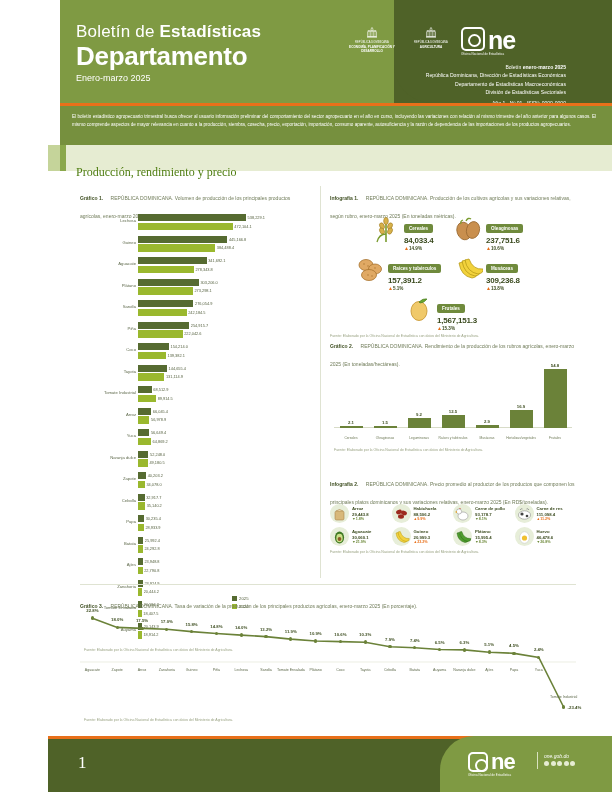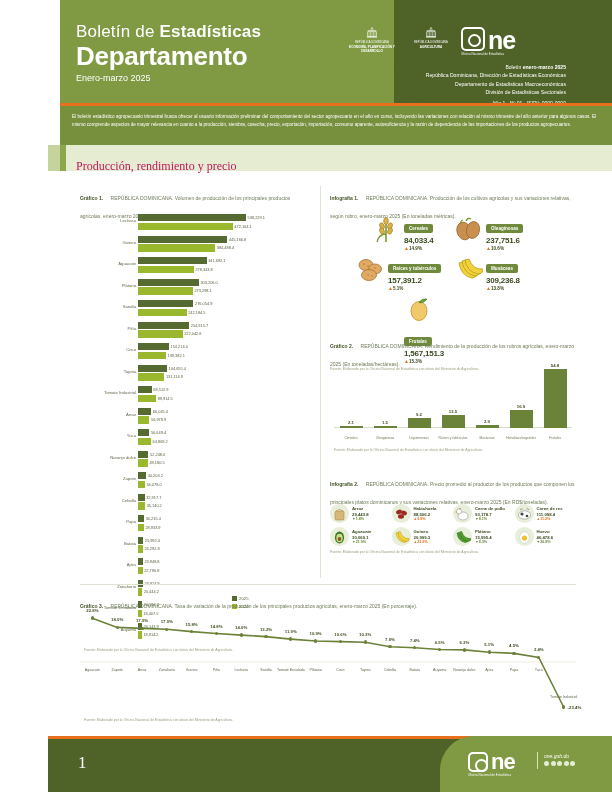--- a/index.html
+++ b/index.html
@@ -35,22 +35,22 @@
   .pubinfo { position:absolute; left:344px; top:63px; width:222px; text-align:right;
     font-size:5.1px; line-height:1.62; color:#ffffff; }
   .pubinfo b { font-weight:700; }
   
   .intro-orange { position:absolute; left:60px; top:103px; width:552px; height:3px; background:#e8701a; }
   .intro { position:absolute; left:60px; top:106px; width:552px; height:39px; background:#76903e; }
   .intro p { position:absolute; left:12px; top:7px; width:524px; font-size:4.6px;
     line-height:1.75; color:#ffffff; text-align:justify; }
   .sec-band { position:absolute; left:60px; top:145px; width:552px; height:26px; background:#e6ecd2; }
   .sec-accent { position:absolute; left:0; top:0; width:6px; height:26px; background:#8aa84b; }
-  .sec-title { position:absolute; left:16px; top:14px; font-family:"Liberation Serif", serif;
-    font-size:12px; color:#be185d; }
+  .sec-title { position:absolute; left:16px; top:20px; font-family:"Liberation Serif", serif;
+    font-size:12px; color:#4d7c0f; }
   .left-rail { position:absolute; left:48px; top:145px; width:12px; height:26px; background:#c5d49a; }
   
   .panel-label { font-size:5px; font-weight:700; color:#3f4f22; }
   .panel-desc { font-size:5px; color:#6f7b58; line-height:1.5; }
   .src { font-size:3.5px; color:#9aa383; }
   .divider { position:absolute; background:#dfe3d2; height:1px; }
   .vdivider { position:absolute; background:#dfe3d2; width:1px; }
   
   #g1 { position:absolute; left:80px; top:186px; width:232px; }
   .g1-rows { position:absolute; left:0; top:26px; width:232px; }
@@ -478,21 +478,21 @@
               <g fill="#f2d23c" stroke="#b89a16" stroke-width=".8">
                 <path d="M6 9 q2 13 13 15 q6-1 5-5 q-10 1-14-11z"></path>
                 <path d="M9 7 q2 13 13 15 q6-1 5-5 q-10 1-14-11z"></path>
                 <path d="M12 6 q2 12 13 14 q6-1 5-5 q-10 1-14-10z"></path>
               </g>
             </svg></div>
           <div class="crop-body"><span class="crop-tag">Musáceas</span><div class="crop-val">309,236.8</div><div class="crop-pct"><span class="arrow-up">▲</span>13.8%</div></div>
         </div>
       </div>
       <div class="crop-row">
-        <div class="crop-item" style="width: 98px; flex-direction: column;">
+        <div class="crop-item" style="width: 98px;">
           <div class="crop-ico"><svg viewBox="0 0 30 30" width="30" height="30">
               <ellipse cx="15" cy="17" rx="8" ry="9.5" fill="#f0c96a" stroke="#c99a35" stroke-width=".9"></ellipse>
               <path d="M15 8 q4-4 8-3 q-3 4-7 4z" fill="#6aa832" stroke="#4c7d22" stroke-width=".7"></path>
             </svg></div>
           <div class="crop-body"><span class="crop-tag">Frutales</span><div class="crop-val">1,567,151.3</div><div class="crop-pct"><span class="arrow-up">▲</span>15.3%</div></div>
         </div>
       </div>
       <div class="src" style="margin-top: 2px;">Fuente: Elaborado por la Oficina Nacional de Estadística con datos del Ministerio de Agricultura.</div>
     </div>
 </div>

